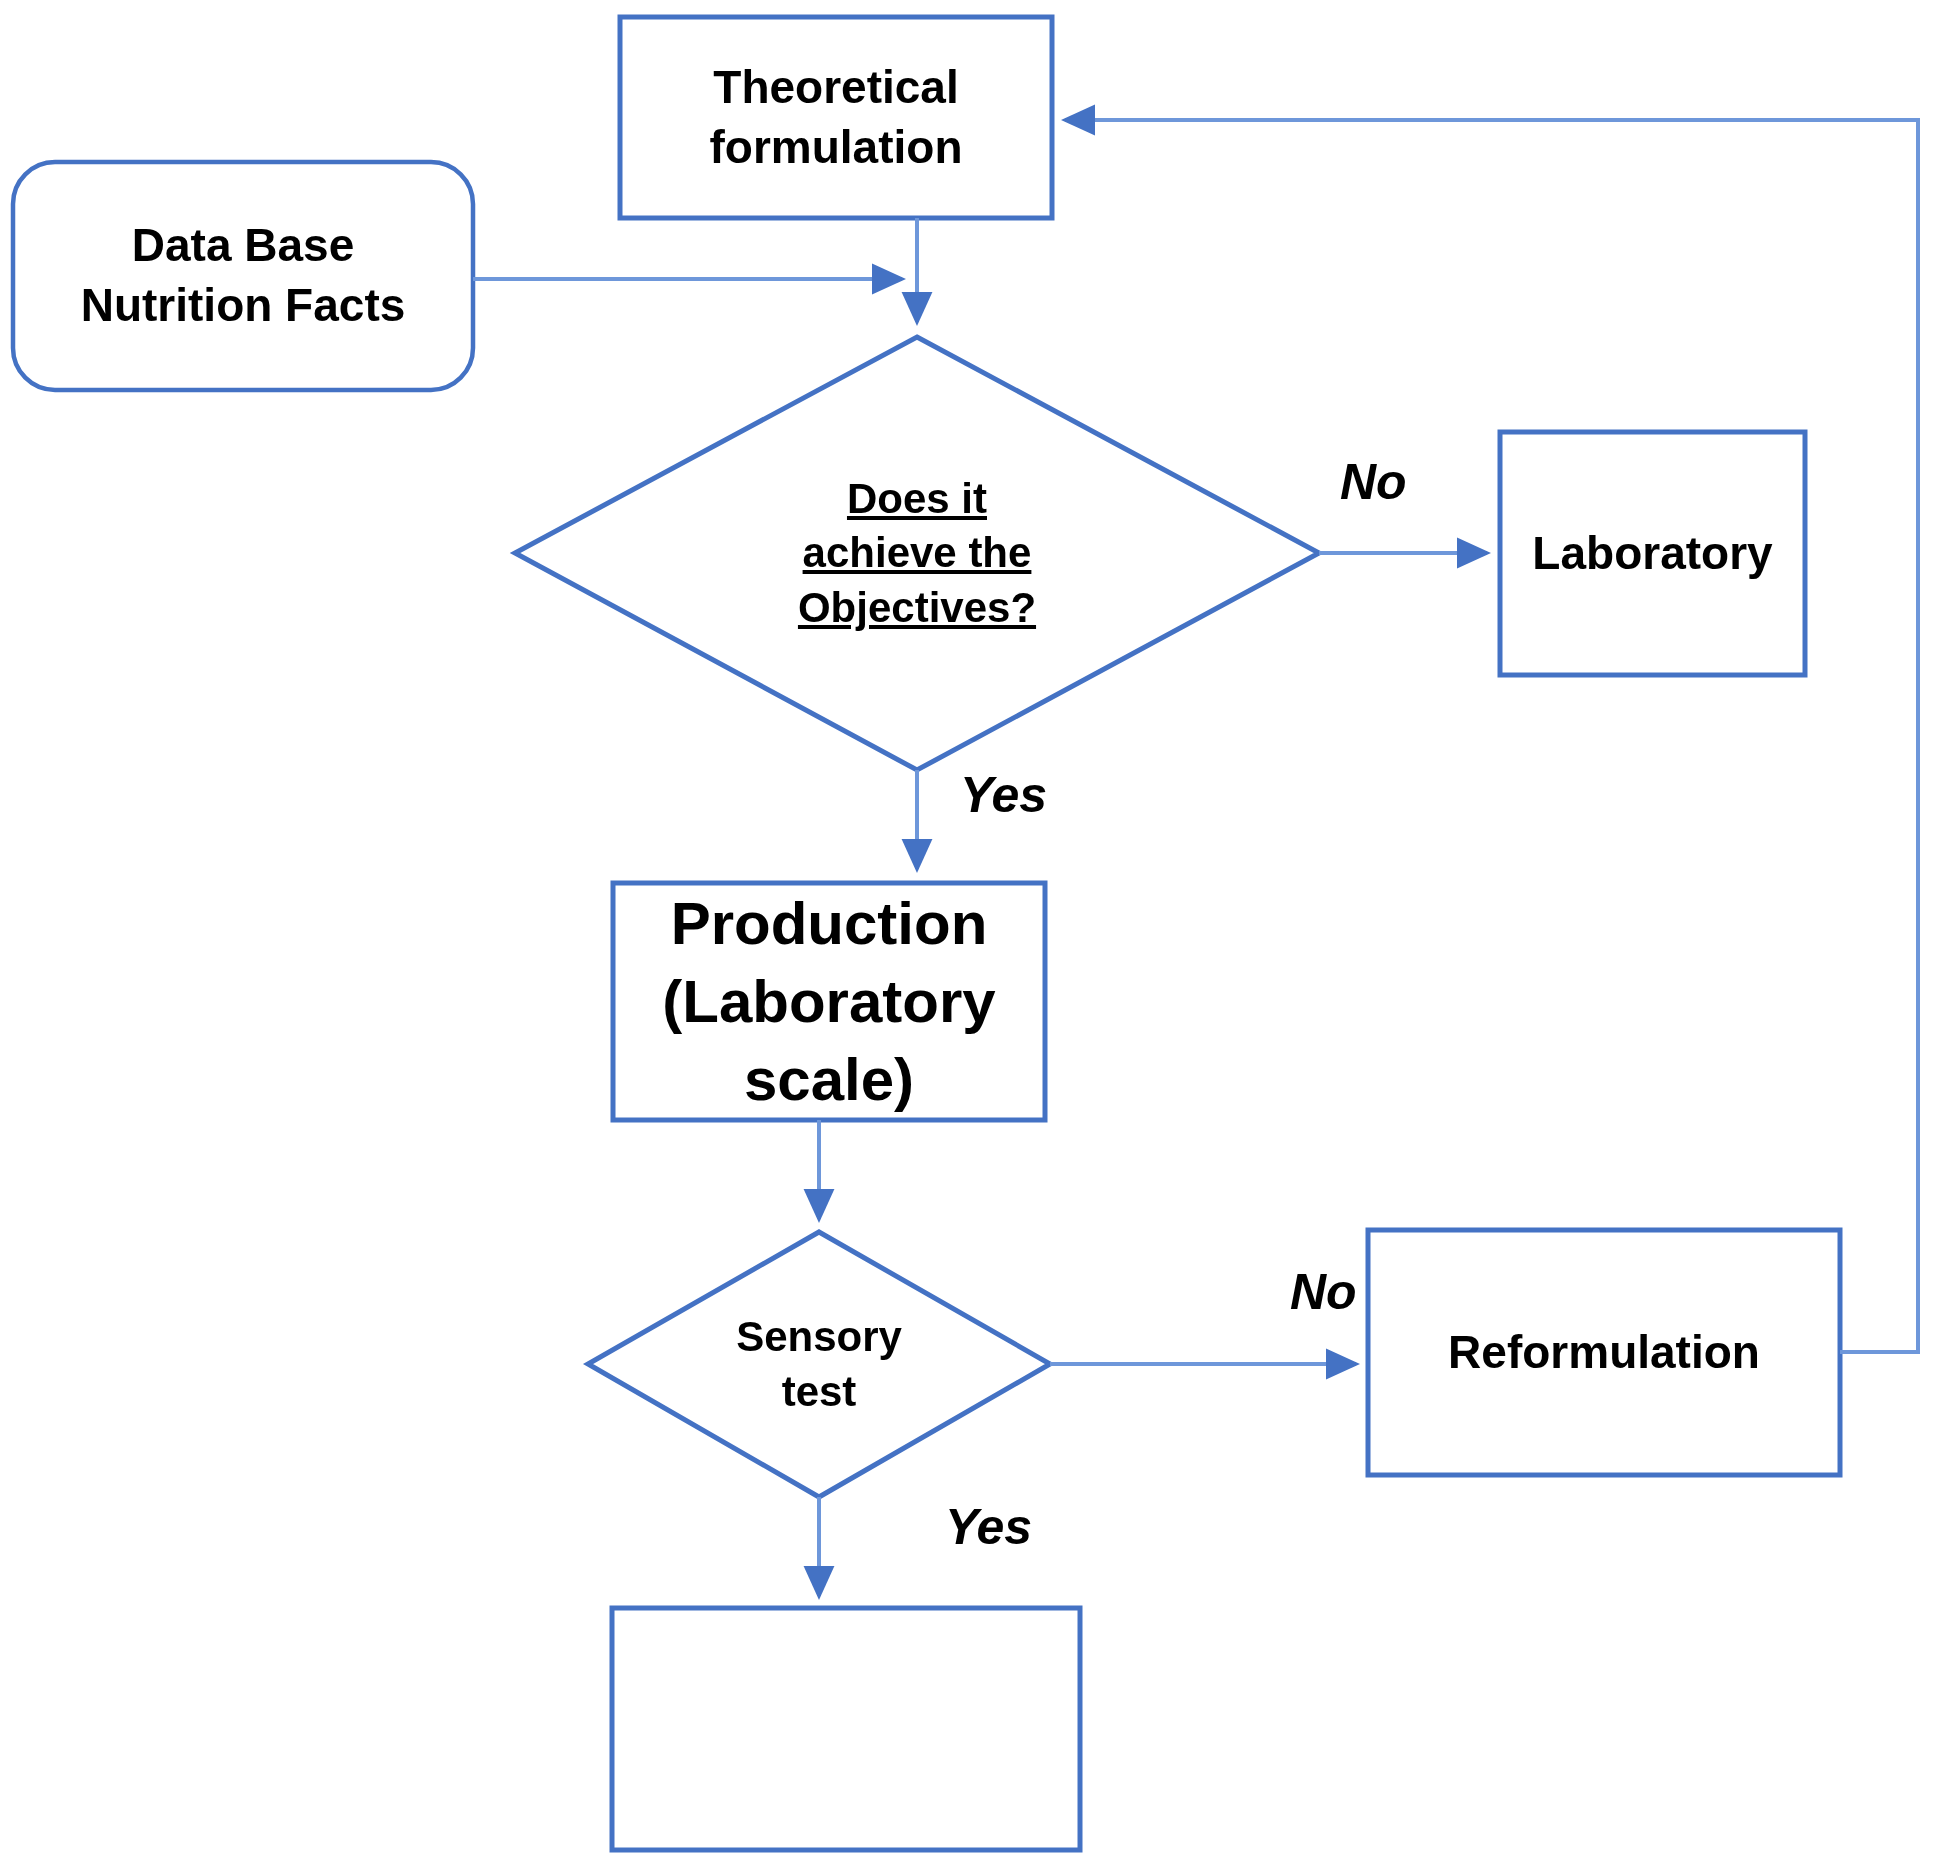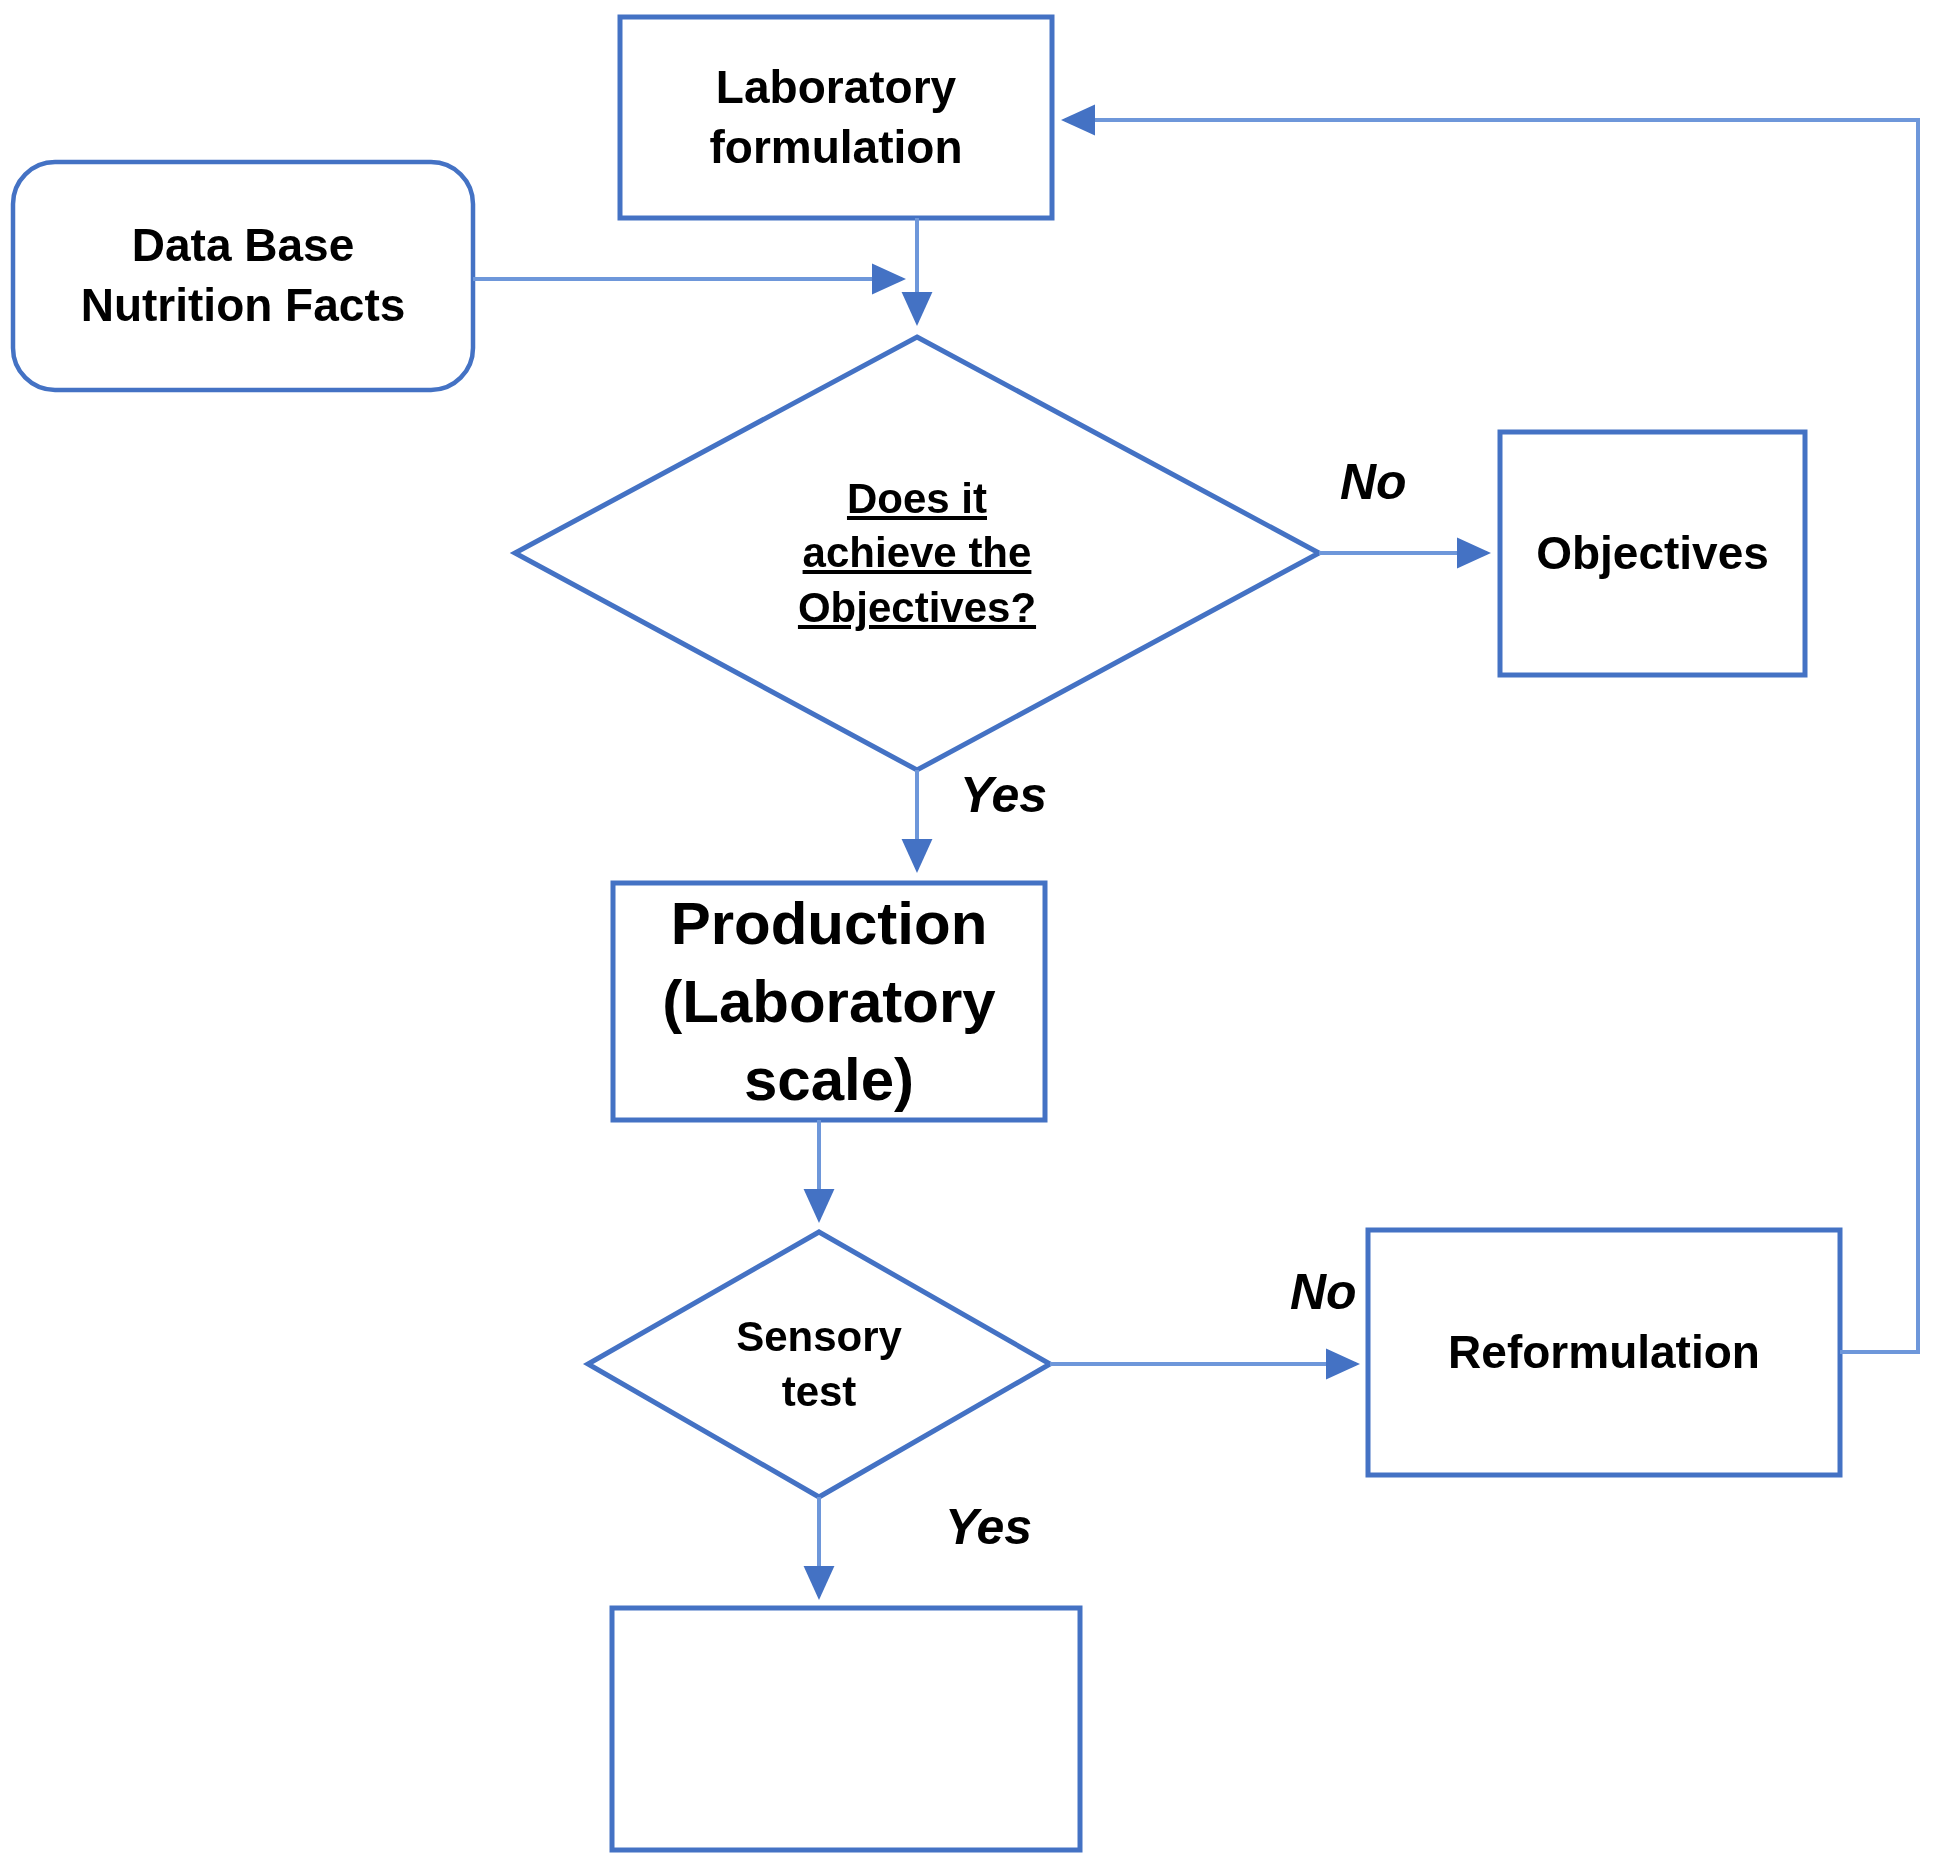--- a/index.html
+++ b/index.html
@@ -87,31 +87,31 @@
 
     <path d="M819,1120 L819,1219" fill="none" stroke="#6E97DA" stroke-width="4" marker-end="url(#arrowhead)"></path>
 
     <path d="M1050,1364 L1356,1364" fill="none" stroke="#6E97DA" stroke-width="4" marker-end="url(#arrowhead)"></path>
 
     <path d="M819,1497 L819,1596" fill="none" stroke="#6E97DA" stroke-width="4" marker-end="url(#arrowhead)"></path>
 
     <path d="M1840,1352 L1918,1352 L1918,120 L1065,120" fill="none" stroke="#6E97DA" stroke-width="4" marker-end="url(#arrowhead)"></path>
   </svg>
 
-  <div class="node-label" style="left:620px; top:17px; width:432px; height:201px; font-size:46px;">Laboratory
+  <div class="node-label" style="left:620px; top:17px; width:432px; height:201px; font-size:46px;">Theoretical
 formulation</div>
 
   <div class="node-label" style="left:13px; top:162px; width:460px; height:228px; font-size:46px;">Data Base
 Nutrition Facts</div>
 
   <div class="node-label" style="left:617px; top:337px; width:600px; height:433px; font-size:42px;text-decoration:underline;">Does it
 achieve the
 Objectives?</div>
 
-  <div class="node-label" style="left:1500px; top:432px; width:305px; height:243px; font-size:46px;">Objectives</div>
+  <div class="node-label" style="left:1500px; top:432px; width:305px; height:243px; font-size:46px;">Laboratory</div>
 
   <div class="node-label" style="left:613px; top:883px; width:432px; height:237px; font-size:60px;">Production
 (Laboratory scale)</div>
 
   <div class="node-label" style="left:639px; top:1232px; width:360px; height:265px; font-size:42px;">Sensory
 test</div>
 
   <div class="node-label" style="left:1368px; top:1230px; width:472px; height:245px; font-size:46px;">Reformulation</div>
 
 

